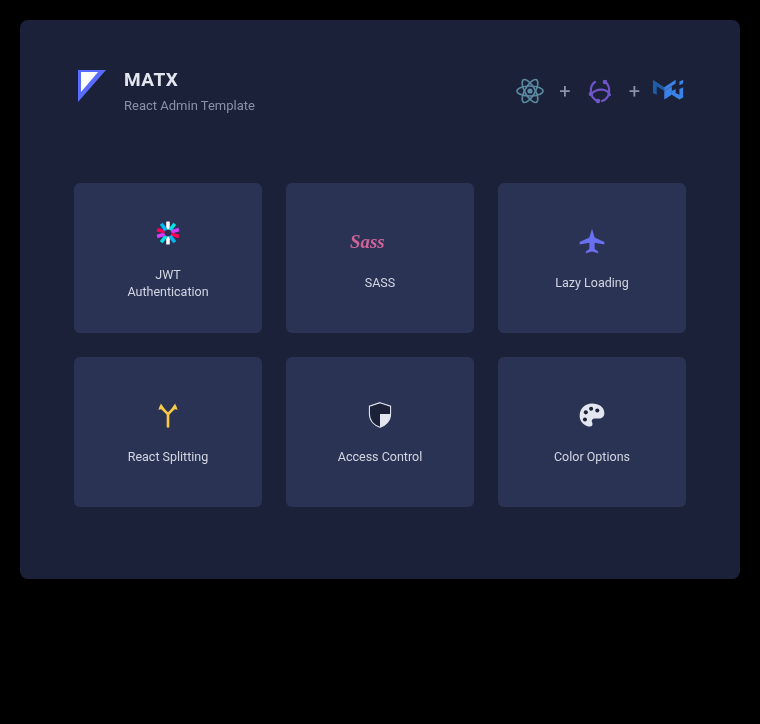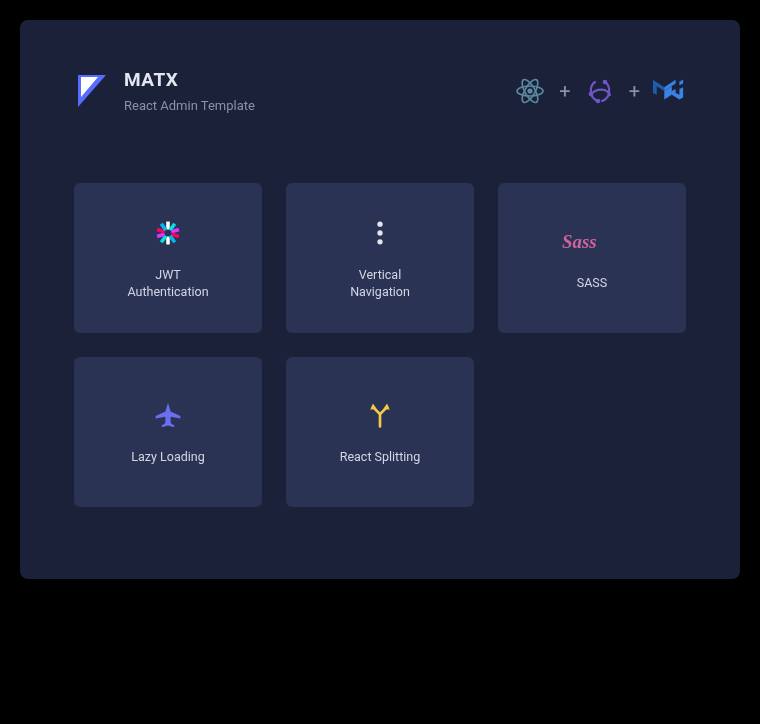--- a/index.html
+++ b/index.html
@@ -17,21 +17,21 @@
       background: #1a2138;
       border-radius: 8px;
       padding: 48px 54px 72px;
     }
     .header {
       display: flex;
       justify-content: space-between;
       align-items: center;
       margin-bottom: 70px;
     }
-    .header-left { display: flex; align-items: center; gap: 14px; }
+    .header-left { display: flex; gap: 14px; }
     .logo-mark { width: 36px; height: 36px; }
     .brand-title {
       font-size: 19px;
       font-weight: 700;
       color: #e4e6ef;
       letter-spacing: 0.5px;
     }
     .brand-subtitle {
       font-size: 13px;
       color: #8a92a6;
@@ -139,31 +139,20 @@
             <rect x="-2" y="4" width="4" height="9" fill="#ff015b" transform="rotate(108)"></rect>
             <rect x="-2" y="-13" width="4" height="9" fill="#00b9f1" transform="rotate(144)"></rect>
             <rect x="-2" y="4" width="4" height="9" fill="#00b9f1" transform="rotate(144)"></rect>
           </g>
         </svg>
       </div>
       <div class="card-label">JWT
 Authentication</div>
     </div>
 
-    <div class="card">
-      <div class="card-icon">
-        <svg viewBox="0 0 34 34" width="30" height="30">
-          <circle cx="17" cy="7" r="3" fill="#e4e6ef"></circle>
-          <circle cx="17" cy="17" r="3" fill="#e4e6ef"></circle>
-          <circle cx="17" cy="27" r="3" fill="#e4e6ef"></circle>
-        </svg>
-      </div>
-      <div class="card-label">Vertical
-Navigation</div>
-    </div>
 
     <div class="card">
       <div class="card-icon" style="width:60px;">
         <svg viewBox="0 0 70 28" width="62" height="25">
           <text x="0" y="22" font-family="cursive" font-style="italic" font-weight="bold" font-size="22" fill="#cf649a">Sass</text>
         </svg>
       </div>
       <div class="card-label">SASS</div>
     </div>
 
@@ -184,16 +173,39 @@
             <path d="M17 30 L17 16 L9 8"></path>
             <path d="M17 16 L25 8"></path>
           </g>
           <path d="M6 11 L9 4 L13 10 Z" fill="#f7c948"></path>
           <path d="M21 10 L25 4 L28 11 Z" fill="#f7c948"></path>
         </svg>
       </div>
       <div class="card-label">React Splitting</div>
     </div>
 
-
+    <div class="card">
+      <div class="card-icon">
+        <svg viewBox="0 0 34 34" width="30" height="30">
+          <path d="M17 3 L29 7 L29 16 C29 24 23 29 17 31 C11 29 5 24 5 16 L5 7 Z" fill="#e4e6ef"></path>
+          <path d="M17 3 L17 31 C11 29 5 24 5 16 L5 7 Z" fill="#1a2138"></path>
+          <path d="M17 3 L29 7 L29 16 L17 16 Z" fill="#1a2138"></path>
+          <path d="M17 3 L29 7 L29 16 C29 24 23 29 17 31 C11 29 5 24 5 16 L5 7 Z" fill="none" stroke="#e4e6ef" stroke-width="1.2"></path>
+        </svg>
+      </div>
+      <div class="card-label">Access Control</div>
+    </div>
+
+    <div class="card">
+      <div class="card-icon">
+        <svg viewBox="0 0 34 34" width="30" height="30">
+          <path d="M17 4 C9 4 3 10 3 18 C3 25 9 30 15 30 C18 30 18 27 17 25 C16 23 18 21 20 21 L25 21 C29 21 31 18 31 15 C31 8 25 4 17 4 Z" fill="#e4e6ef"></path>
+          <circle cx="10" cy="14" r="2.3" fill="#1a2138"></circle>
+          <circle cx="16" cy="10" r="2.3" fill="#1a2138"></circle>
+          <circle cx="23" cy="12" r="2.3" fill="#1a2138"></circle>
+          <circle cx="9" cy="22" r="2.3" fill="#1a2138"></circle>
+        </svg>
+      </div>
+      <div class="card-label">Color Options</div>
+    </div>
 
   </div>
 </div>
 
 </body></html>

